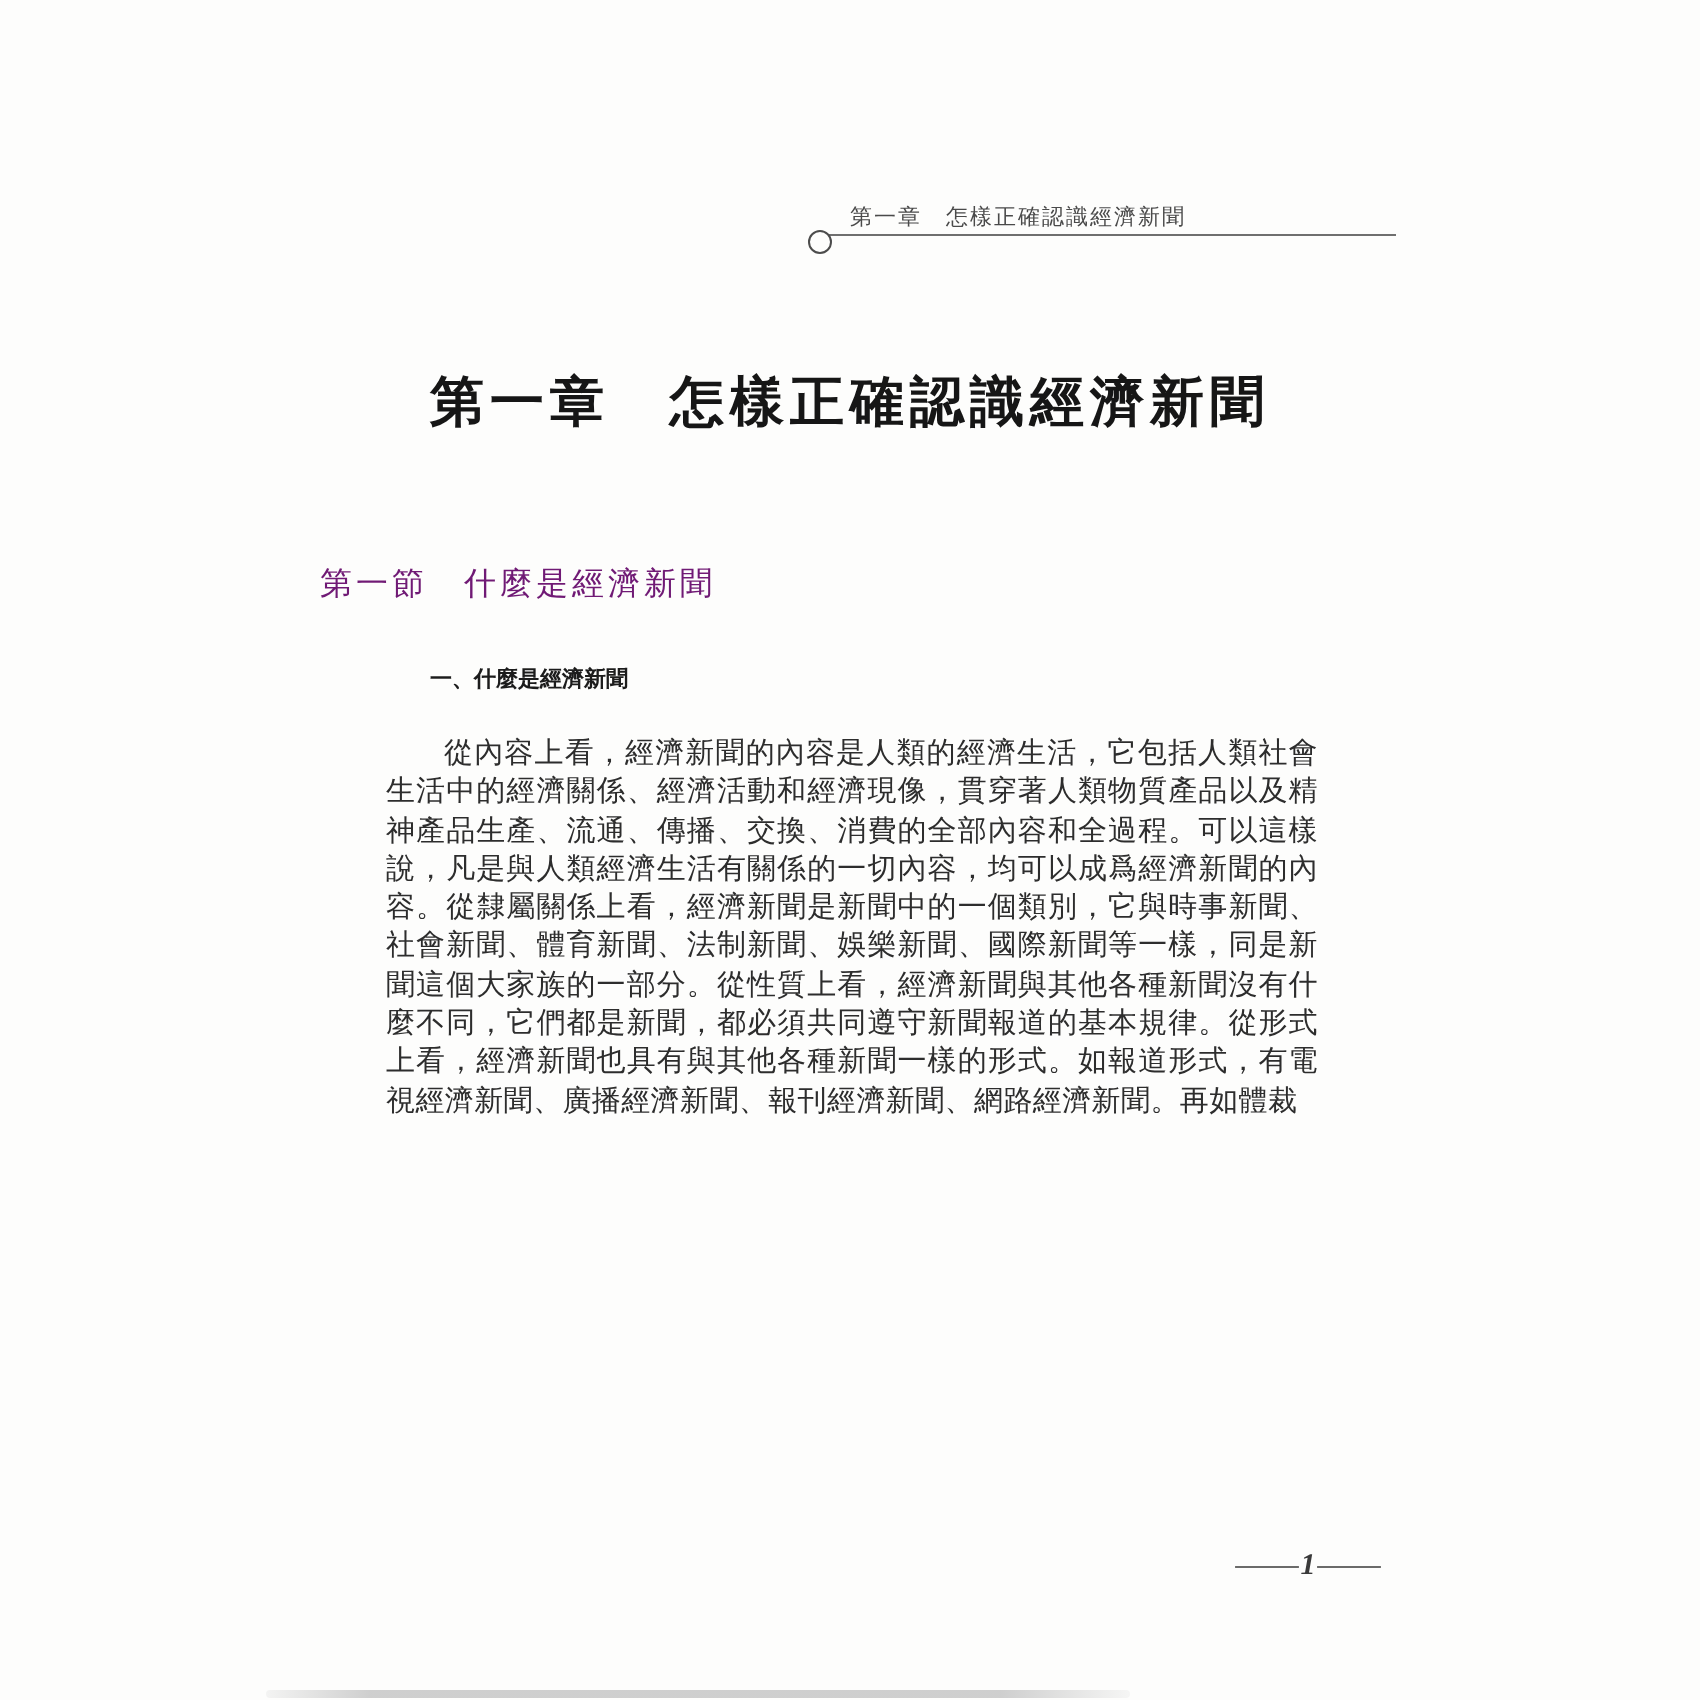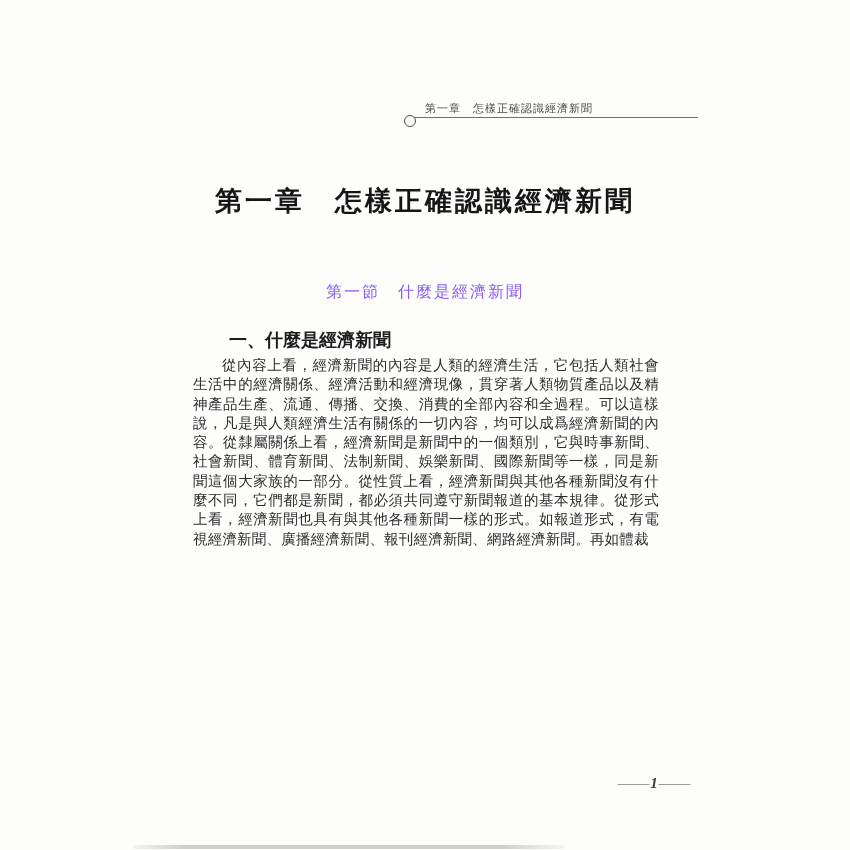--- a/index.html
+++ b/index.html
@@ -60,47 +60,47 @@
     color: #161616;
   }
 
   
   .section-title {
     position: absolute;
     top: 282px;
     left: 160px;
     width: 530px;
     margin: 0;
-    text-align: center;
+    text-align: left;
     font-size: 16px;
     font-weight: 400;
     letter-spacing: 2px;
-    color: #8b5cf6;
+    color: #701a75;
   }
 
   
   .body-text {
     position: absolute;
     top: 323px;
     left: 193px;
     width: 466px;
   }
   .body-text p {
     margin: 0;
     text-indent: 2em;
     font-size: 14.5px;
     line-height: 19.3px;
     text-align: justify;
     text-align-last: left;
     letter-spacing: 0.2px;
     color: #2d2d2d;
   }
   .body-text .subsection-title {
-    margin: 7px 0 6px 2em;
-    font-size: 18px;
+    margin: 7px 0 18px 2em;
+    font-size: 11px;
     font-weight: 700;
     line-height: 20px;
     color: #1c1c1c;
   }
 
   
   .page-footer {
     position: absolute;
     top: 776px;
     left: 606px;

